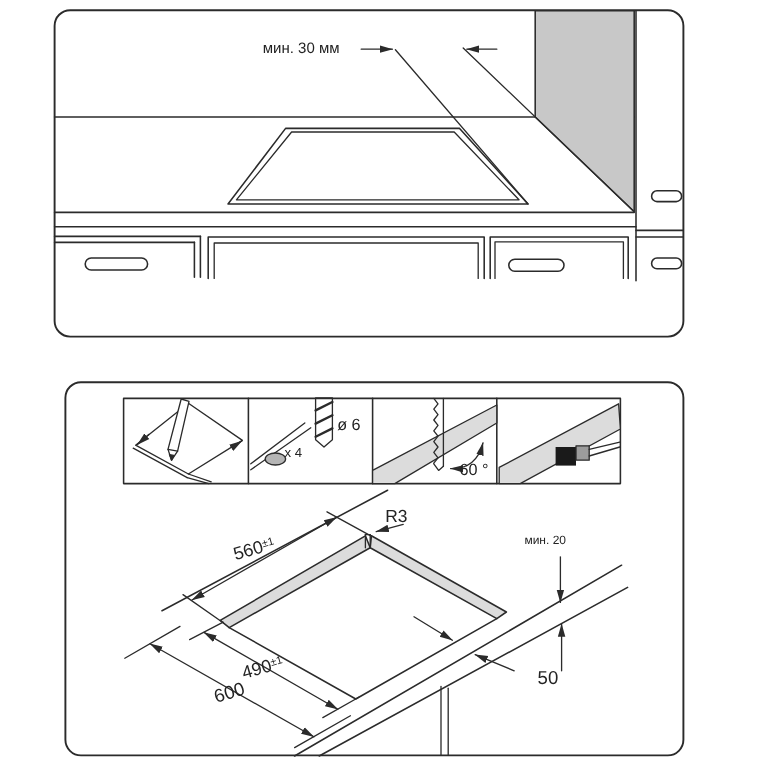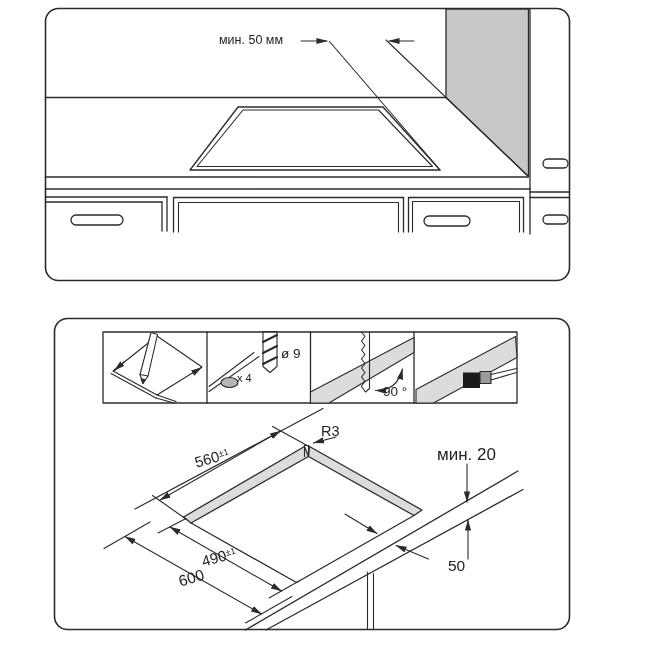--- a/index.html
+++ b/index.html
@@ -163,31 +163,31 @@
       </g>
 
       <g stroke-width="1.1">
         <path d="M428.5,559 L396,545.5" marker-end="url(#ah)"></path>
         <path d="M345,514 L377,533.5" marker-end="url(#ah)"></path>
       </g>
     </g>
   </g>
 </svg>
 
-<span class="lbl" style="left:219px;top:34px;font-size:12.5px;">мин. 50 мм</span>
+<span class="lbl" style="left:219px;top:34px;font-size:12.5px;">мин. 30 мм</span>
 
-<span class="lbl" style="left:281px;top:347px;font-size:13.5px;">ø 9</span>
+<span class="lbl" style="left:281px;top:347px;font-size:13.5px;">ø 6</span>
 <span class="lbl" style="left:237px;top:373px;font-size:11px;">x 4</span>
-<span class="lbl" style="left:383px;top:385px;font-size:13.5px;">90 °</span>
+<span class="lbl" style="left:383px;top:385px;font-size:13.5px;">60 °</span>
 
 <span class="lbl rot" style="left:195px;top:455px;font-size:15px;transform:rotate(-16deg);"><span>560</span><sup>±1</sup></span>
 
 <span class="lbl rot" style="left:202px;top:554px;font-size:15px;transform:rotate(-16deg);"><span>490</span><sup>±1</sup></span>
 
 <span class="lbl rot" style="left:179px;top:574px;font-size:15.5px;transform:rotate(-17deg);">600</span>
 
 <span class="lbl" style="left:321px;top:424px;font-size:14.5px;">R3</span>
 
-<span class="lbl" style="left:437px;top:446px;font-size:17px;">мин. 20</span>
+<span class="lbl" style="left:437px;top:446px;font-size:10px;">мин. 20</span>
 
 <span class="lbl" style="left:448px;top:558px;font-size:15.5px;">50</span>
 
 </div>
 
 </body></html>

